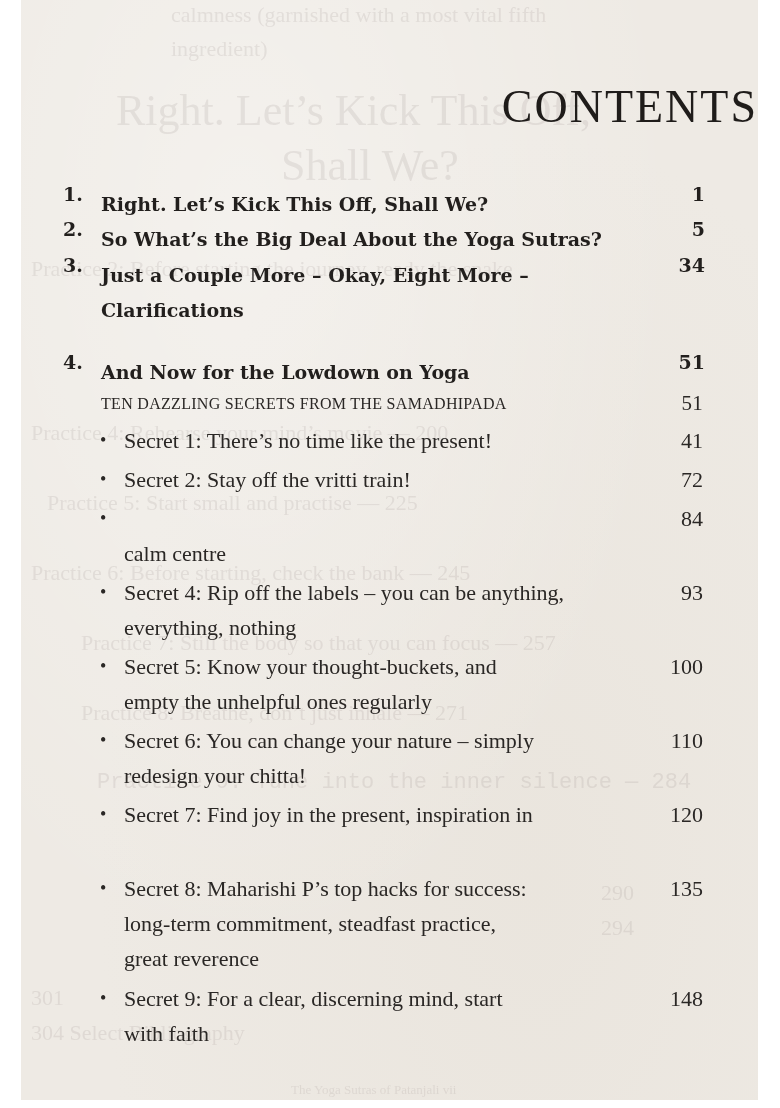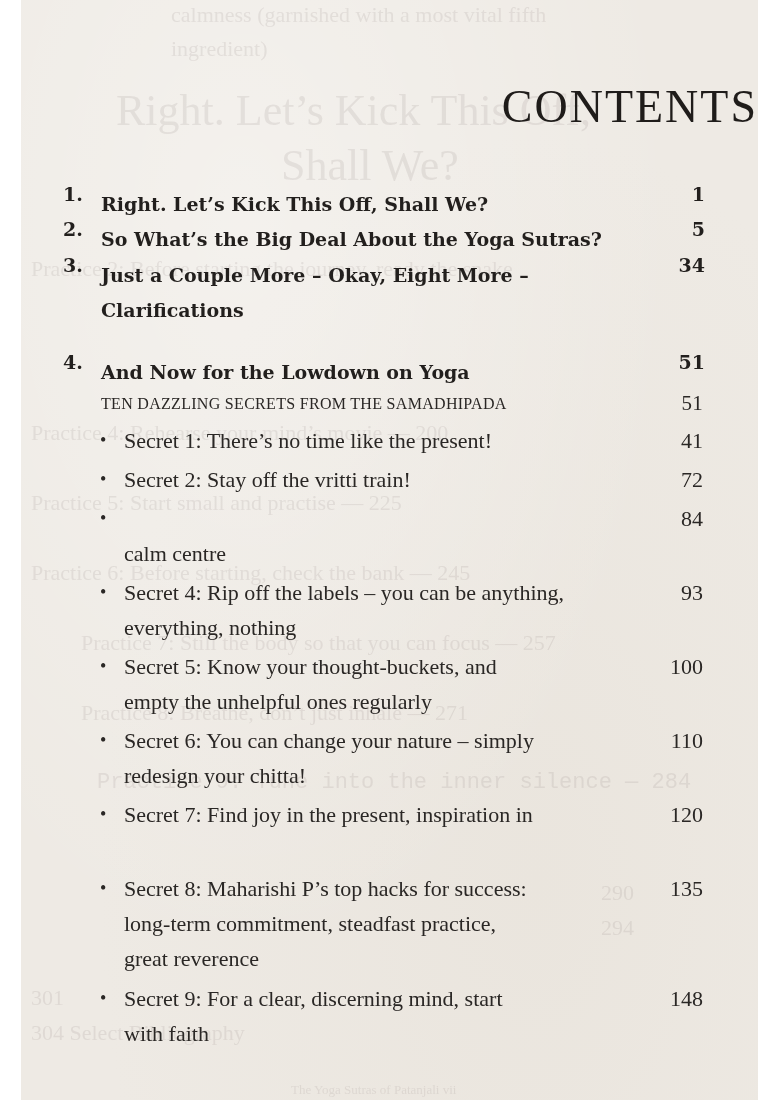--- a/index.html
+++ b/index.html
@@ -129,21 +129,21 @@
 <body>
 
 <div class="page">
 
   <div class="ghost big" style="left:95px; top:85px;">Right. Let’s Kick This Off,</div>
   <div class="ghost big" style="left:260px; top:140px;">Shall We?</div>
   <div class="ghost med" style="left:150px; top:2px;">calmness (garnished with a most vital fifth</div>
   <div class="ghost med" style="left:150px; top:36px;">ingredient)</div>
   <div class="ghost med" style="left:10px; top:256px;">Practice 2: Before starting the journey, ready the snake</div>
   <div class="ghost med" style="left:10px; top:420px;">Practice 4: Rehearse your mind’s movie — 200</div>
-  <div class="ghost med" style="left:10px; top:490px;">Practice 5: Start small and practise — 225</div>
+  <div class="ghost med" style="left:26px; top:490px;">Practice 5: Start small and practise — 225</div>
   <div class="ghost med" style="left:10px; top:560px;">Practice 6: Before starting, check the bank — 245</div>
   <div class="ghost med" style="left:60px; top:630px;">Practice 7: Still the body so that you can focus — 257</div>
   <div class="ghost med" style="left:60px; top:700px;">Practice 8: Breathe, don’t just inhale — 271</div>
   <div class="ghost med" style="left:76px; top:770px;font-family:Liberation Mono, monospace;">Practice 9: Tune into the inner silence — 284</div>
   <div class="ghost med" style="left:580px; top:880px;">290</div>
   <div class="ghost med" style="left:580px; top:915px;">294</div>
   <div class="ghost med" style="left:10px; top:985px;">301</div>
   <div class="ghost med" style="left:10px; top:1020px;">304  Select Bibliography</div>
   <div class="ghost med" style="left:270px; top:1082px; font-size:13px;">The Yoga Sutras of Patanjali  vii</div>
 

